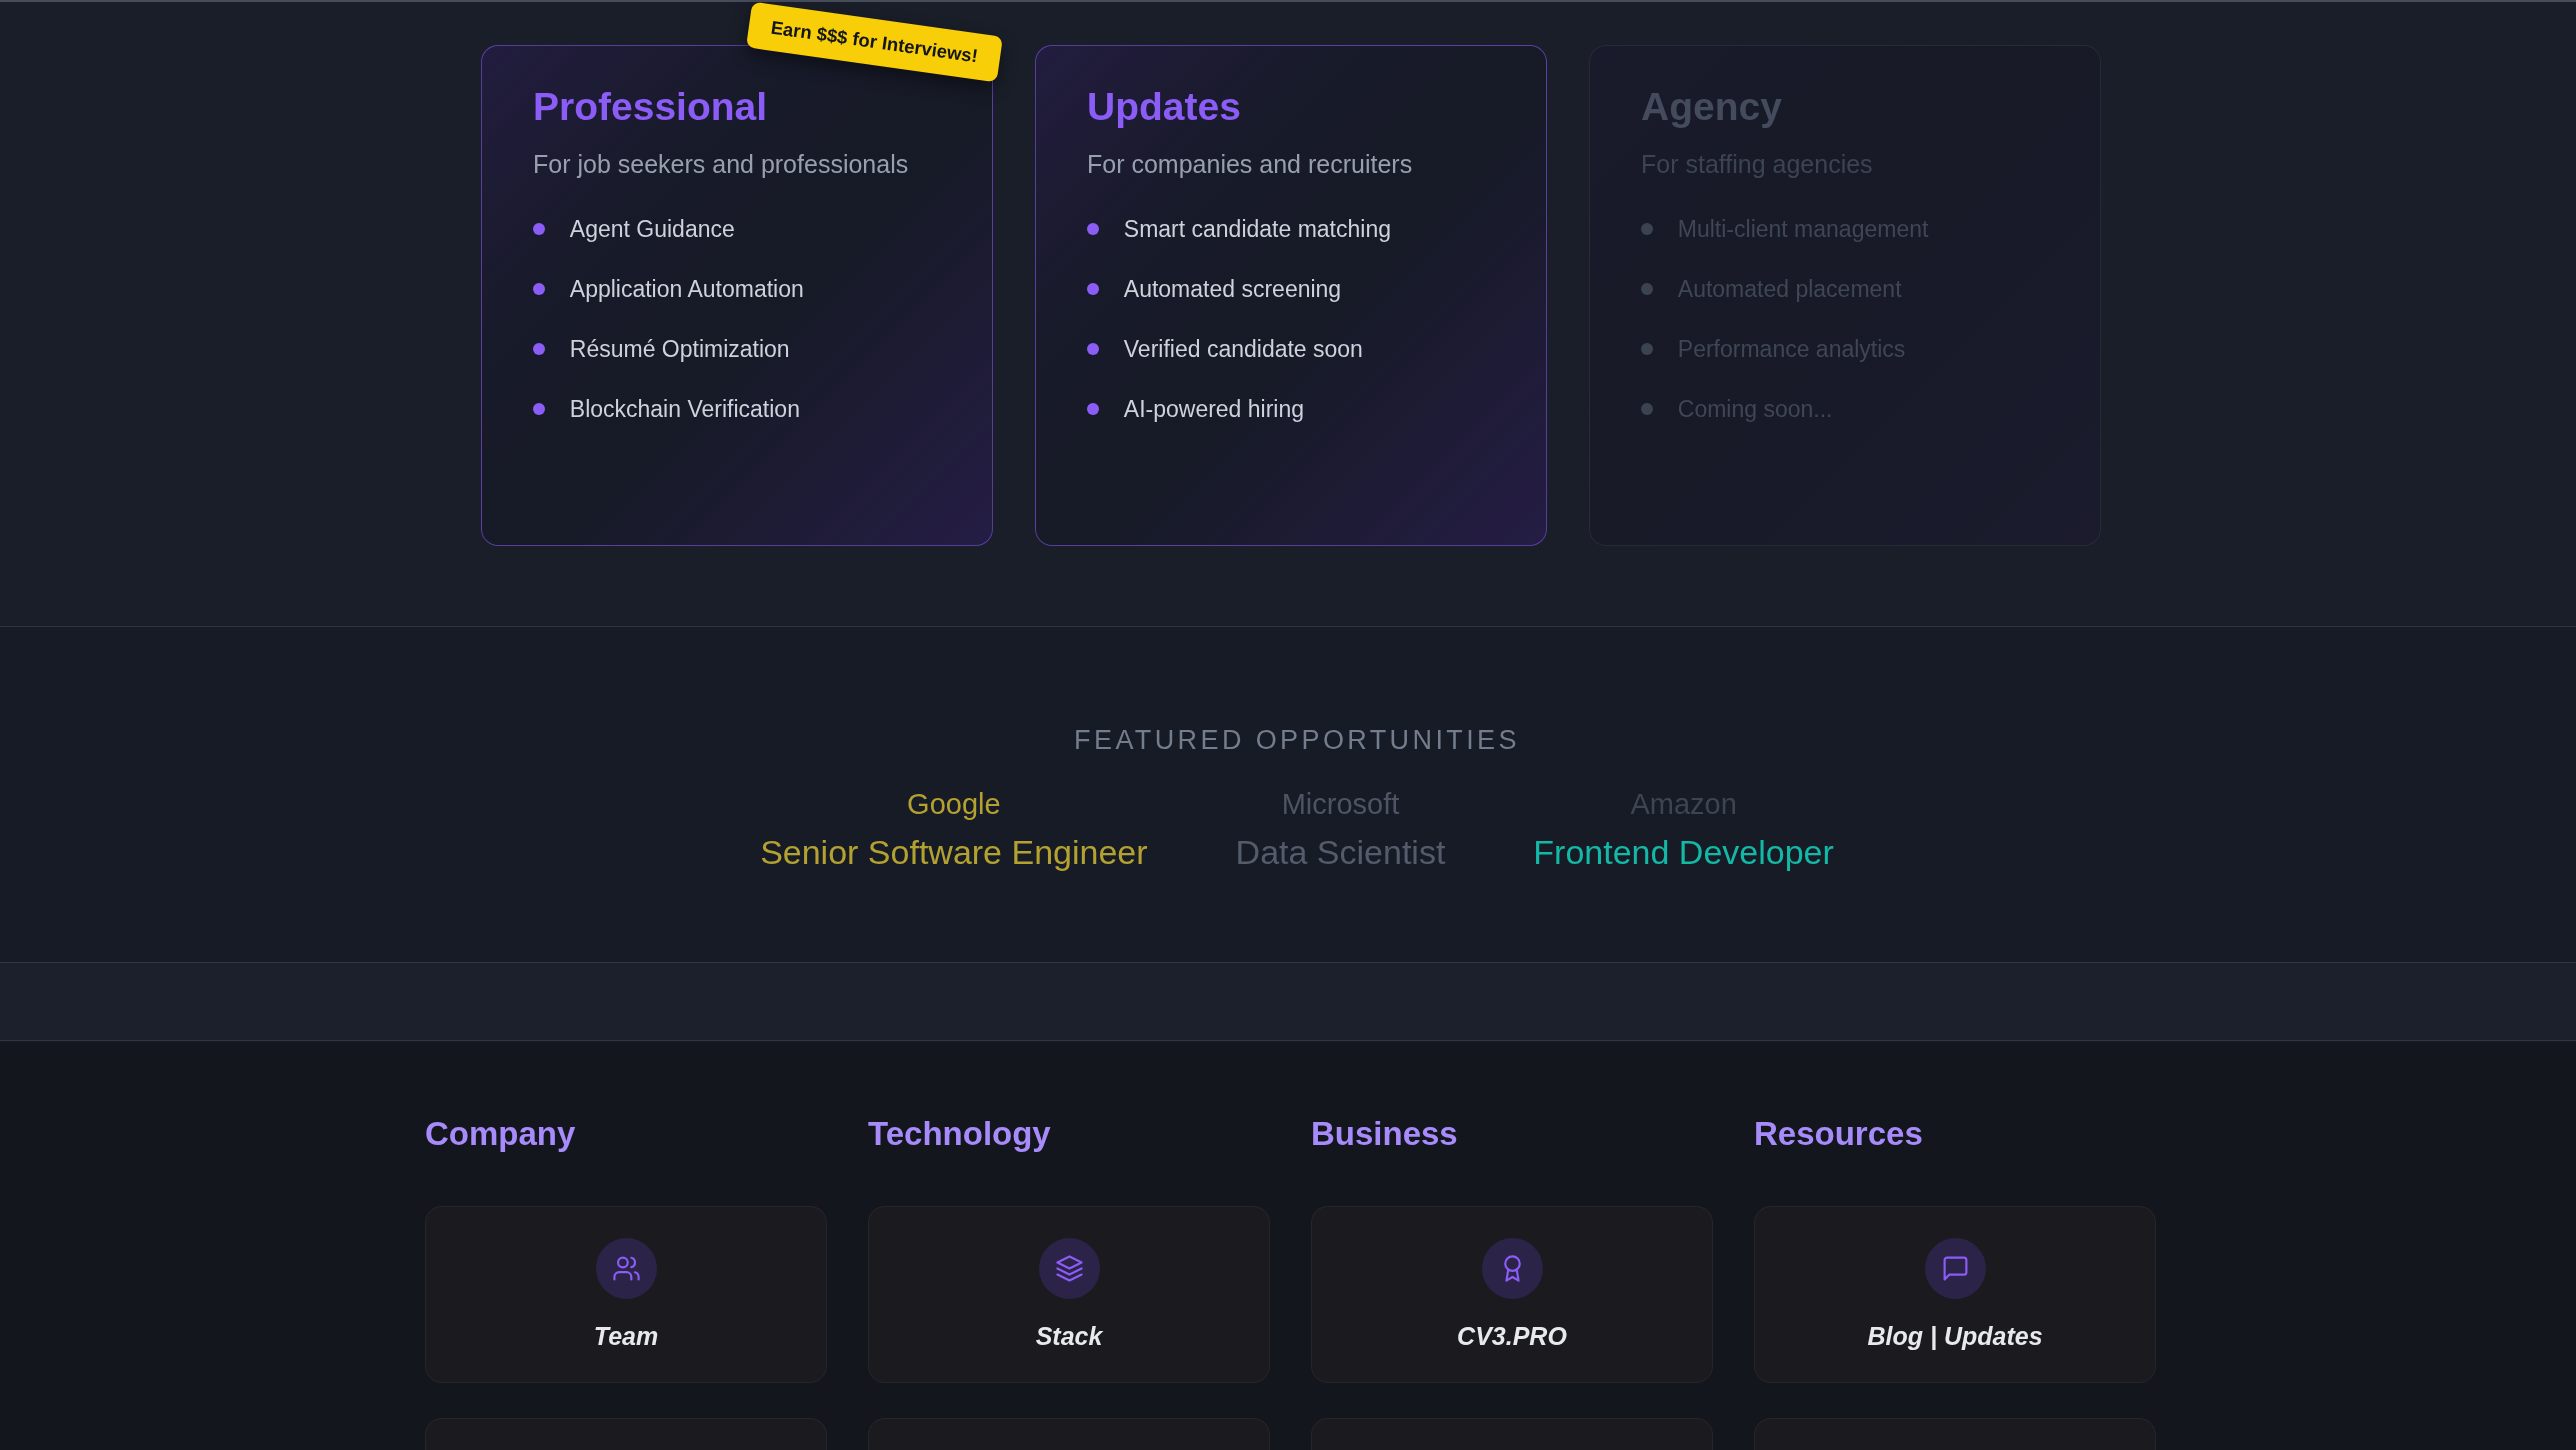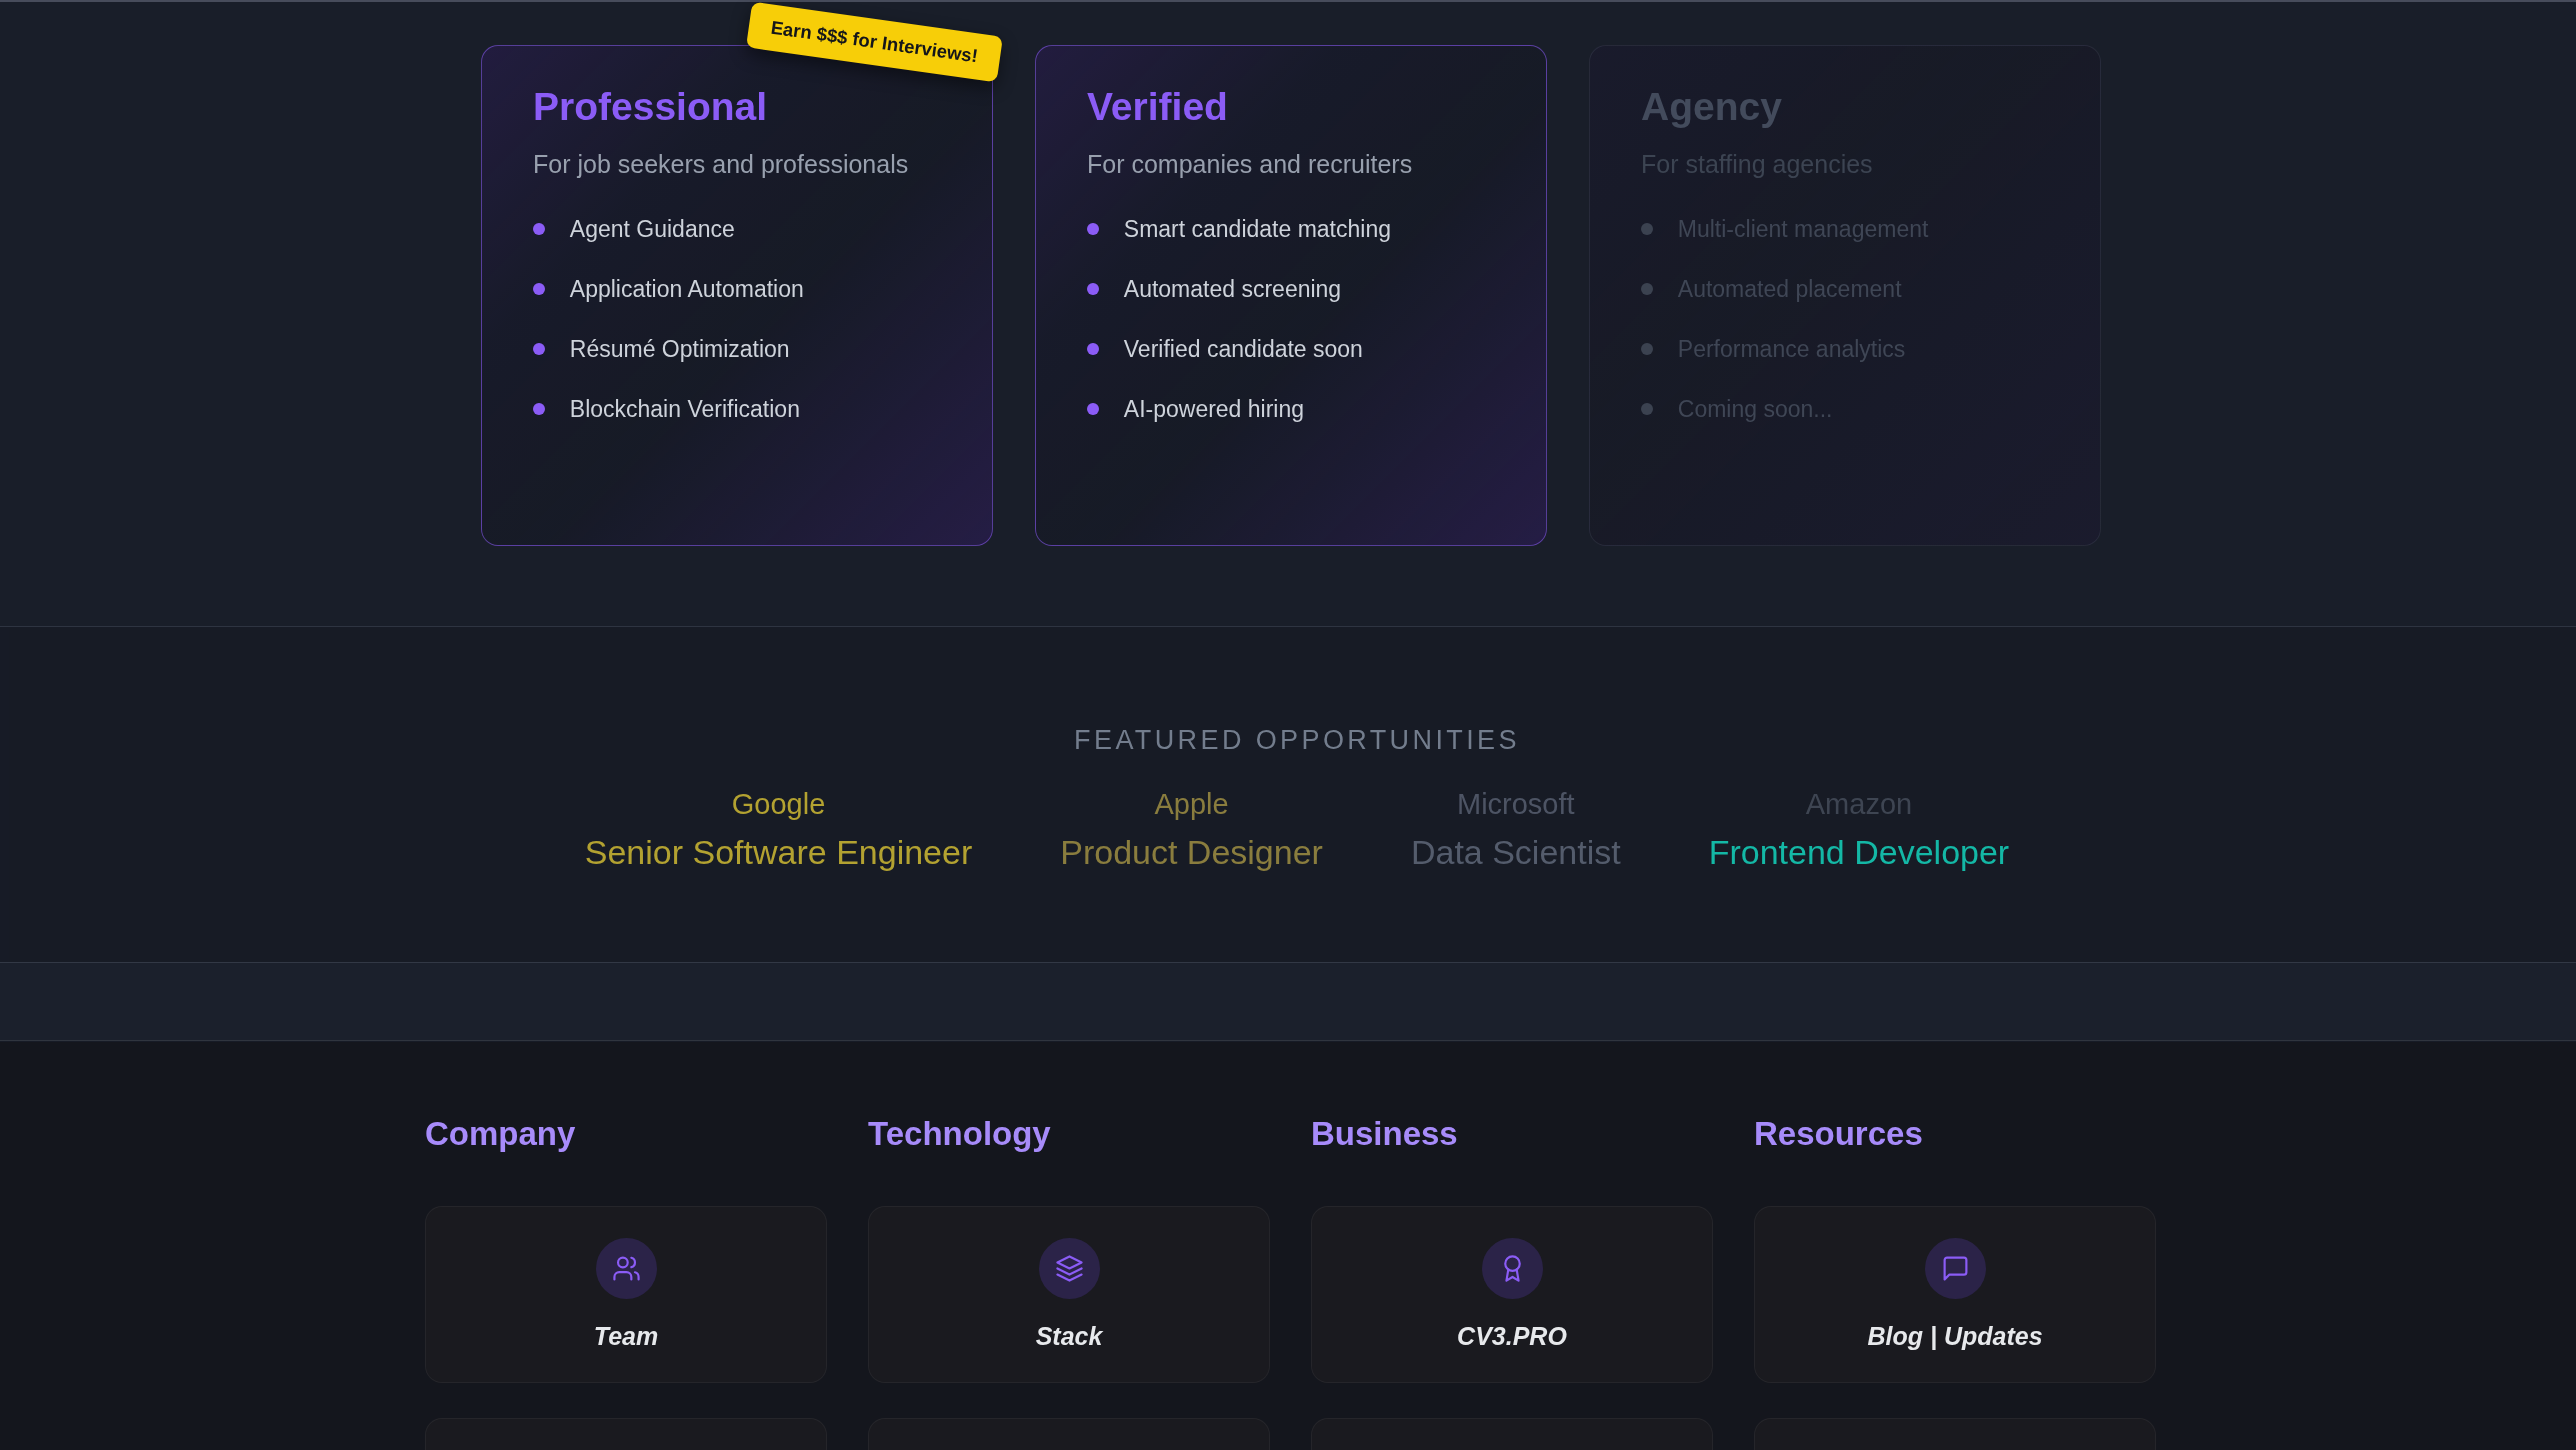--- a/index.html
+++ b/index.html
@@ -99,21 +99,21 @@
               <span>Résumé Optimization</span>
             </li>
           <li>
               <span class="dot"></span>
               <span>Blockchain Verification</span>
             </li>
         </ul>
       </div>
 
       <div class="card">
-        <h3 class="card-title">Verified</h3>
+        <h3 class="card-title">Updates</h3>
         <p class="card-sub">For companies and recruiters</p>
         <ul class="features">
           <li>
               <span class="dot"></span>
               <span>Smart candidate matching</span>
             </li>
           <li>
               <span class="dot"></span>
               <span>Automated screening</span>
             </li>
@@ -154,24 +154,20 @@
     </div>
   </section>
 
   <section class="featured">
     <div class="featured-title">FEATURED OPPORTUNITIES</div>
     <div class="jobs">
       <div class="job job--primary">
         <div class="company">Google</div>
         <div class="role">Senior Software Engineer</div>
       </div>
-      <div class="job job--secondary">
-        <div class="company">Apple</div>
-        <div class="role">Product Designer</div>
-      </div>
       <div class="job job--muted">
         <div class="company">Microsoft</div>
         <div class="role">Data Scientist</div>
       </div>
       <div class="job job--muted2">
         <div class="company">Amazon</div>
         <div class="role">Frontend Developer</div>
       </div>
     </div>
   </section>

